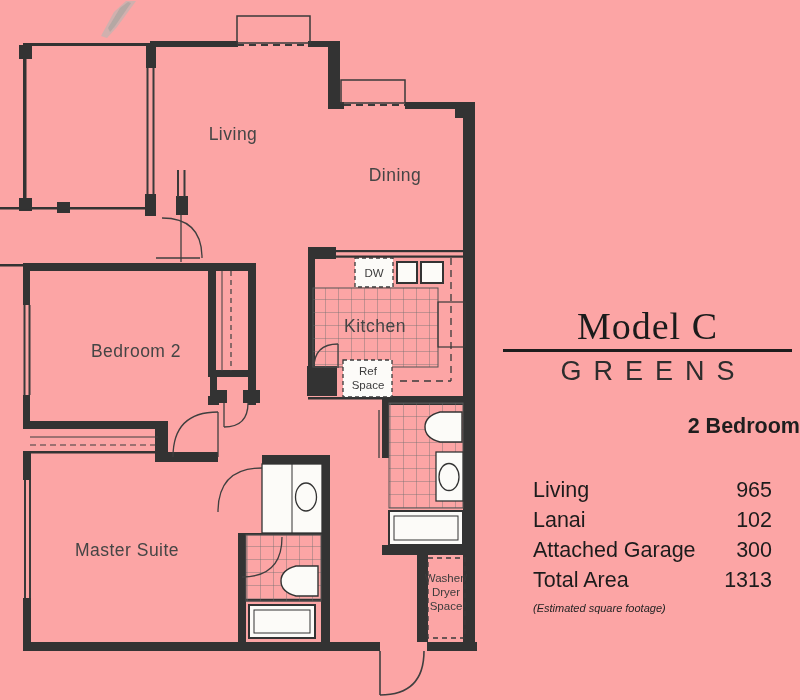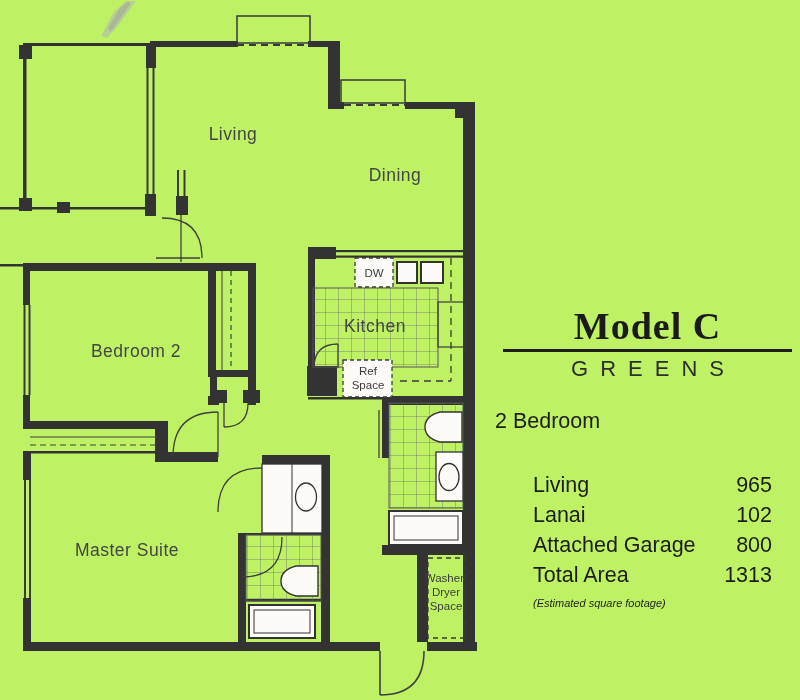--- a/index.html
+++ b/index.html
@@ -1,29 +1,29 @@
 <!DOCTYPE html>
 <html><head>
 <meta charset="utf-8">
 <style>
   html,body{margin:0;padding:0;background:#e8e8e8;}
-  .stage{position:relative;width:800px;height:700px;background:#bef264;overflow:hidden;
+  .stage{position:relative;width:800px;height:700px;background:#fca5a5;overflow:hidden;
          font-family:"Liberation Sans",sans-serif;}
   svg{position:absolute;left:0;top:0;}
   svg text{font-family:"Liberation Sans",sans-serif;fill:#454545;}
   .room-label{font-size:17.5px;letter-spacing:.5px;}
   .fixture-label{font-size:11.5px;fill:#3c3c3c;}
 
   .info-panel{position:absolute;left:495px;top:0;width:305px;height:700px;color:#1f1f1f;}
-  .model-title{font-family:"Liberation Serif",serif;font-weight:bold;font-size:38px;
+  .model-title{font-family:"Liberation Serif",serif;font-weight:normal;font-size:38px;
                color:#1b1b1b;text-align:center;margin-top:306px;letter-spacing:1px;line-height:40px;}
   .rule{height:2.5px;background:#1d1d1d;margin:3px 8px 0 8px;}
-  .community{text-align:center;font-size:22px;letter-spacing:12px;padding-left:12px;
+  .community{text-align:center;font-size:27px;letter-spacing:12px;padding-left:12px;
              color:#2d2d2d;margin-top:4px;font-weight:400;}
-  .config{ text-align:left;font-weight:normal;font-size:21.5px;color:#1e1e1e;line-height:29px;}
+  .config{ text-align:right;font-weight:bold;font-size:21.5px;color:#1e1e1e;line-height:29px;}
   .config.first{margin-top:25px;}
   .area-table{margin:34px 28px 0 38px;}
   .area-row{display:flex;justify-content:space-between;font-size:21.5px;line-height:30px;color:#1c1c1c;}
   .footnote{font-style:italic;font-size:11px;margin:7px 0 0 38px;color:#242424;}
 </style>
 </head>
 <body>
 
 <div class="stage">
 
@@ -231,21 +231,21 @@
     <div class="area-row">
       <span>Living</span>
       <span>965</span>
     </div>
     <div class="area-row">
       <span>Lanai</span>
       <span>102</span>
     </div>
     <div class="area-row">
       <span>Attached Garage</span>
-      <span>800</span>
+      <span>300</span>
     </div>
     <div class="area-row">
       <span>Total Area</span>
       <span>1313</span>
     </div>
   </div>
   <div class="footnote">(Estimated square footage)</div>
 </div>
 
 </div>

